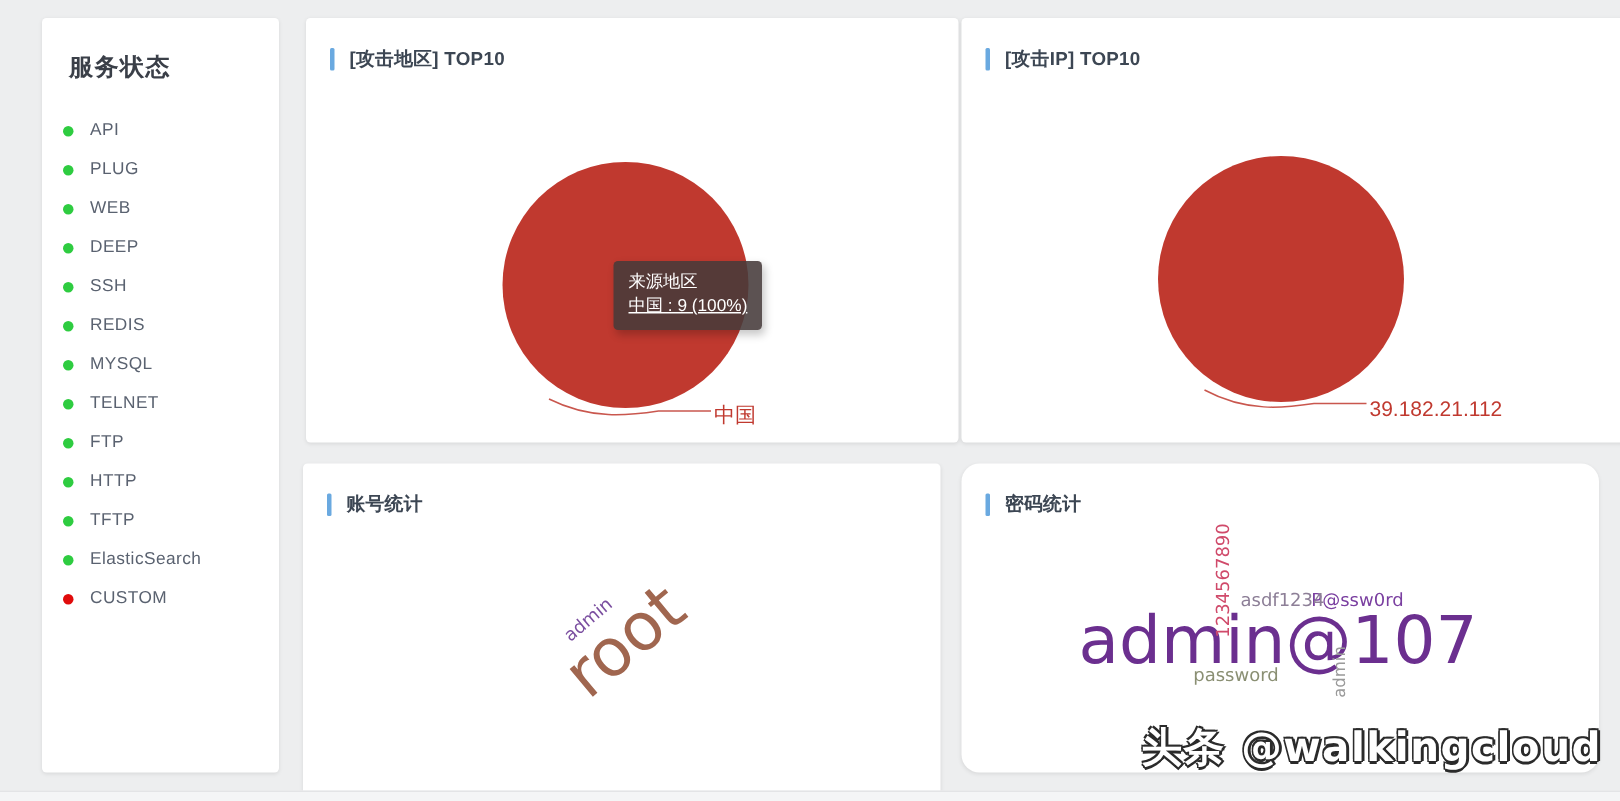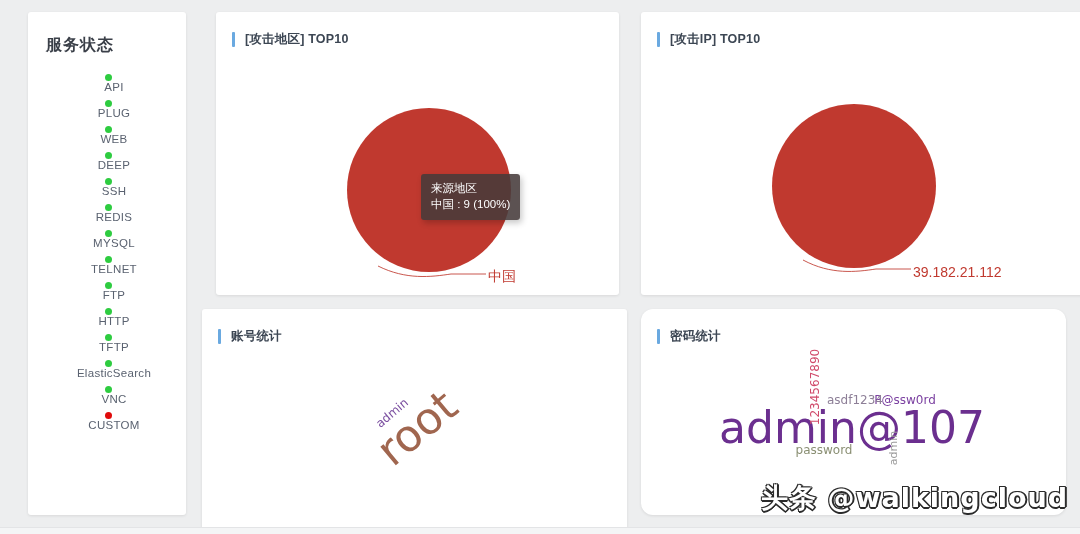--- a/index.html
+++ b/index.html
@@ -49,37 +49,36 @@
     position: absolute;
     left: 0;
     top: 62px;
     width: 100%;
   }
   .svc-item {
     height: 26px;
     display: flex;
     align-items: center;
     padding-left: 14px;
-    flex-direction: column;
   }
   .svc-dot {
     width: 7px;
     height: 7px;
     border-radius: 50%;
     margin-right: 11px;
     flex: 0 0 auto;
   }
   .svc-label {
     font-size: 11.5px;
     color: #5a6270;
     letter-spacing: 0.3px;
   }
 
   
-  #region-card  { left: 216px; top: 12px;  width: 403px; height: 283px; }
+  #region-card  { left: 204px; top: 12px;  width: 403px; height: 283px; padding-left: 32px; }
   #ip-card      { left: 641px; top: 12px;  width: 482px; height: 283px; }
   #account-card { left: 202px; top: 309px; width: 425px; height: 260px; }
   #password-card{ left: 641px; top: 309px; width: 425px; height: 206px; border-radius: 12px; }
 
   .card-header {
     position: absolute;
     left: 16px;
     top: 18px;
     display: flex;
     align-items: center;
@@ -135,20 +134,21 @@
   }
   .tooltip .tt-title {
     font-size: 11.5px;
     color: #ffffff;
     line-height: 16px;
   }
   .tooltip .tt-value {
     font-size: 11.5px;
     color: #ffffff;
     line-height: 17px;
+    text-decoration: underline;
   }
 
   
   .wordcloud {
     position: absolute;
     left: 0; top: 0;
     width: 100%;
     height: 100%;
   }
   .word {
@@ -235,24 +235,20 @@
         </div>
         <div class="svc-item">
           <span class="svc-dot" style="background: rgb(46, 204, 64);"></span>
           <span class="svc-label">TFTP</span>
         </div>
         <div class="svc-item">
           <span class="svc-dot" style="background: rgb(46, 204, 64);"></span>
           <span class="svc-label">ElasticSearch</span>
         </div>
         <div class="svc-item">
-          <span class="svc-dot" style="background: rgb(46, 204, 64);"></span>
-          <span class="svc-label">VNC</span>
-        </div>
-        <div class="svc-item">
           <span class="svc-dot" style="background: rgb(224, 11, 11);"></span>
           <span class="svc-label">CUSTOM</span>
         </div>
       </div>
   </div>
 
   <div class="card" id="region-card">
     <div class="card-header">
       <span class="hdr-bar"></span>
       <span class="hdr-text">[攻击地区] TOP10</span>

